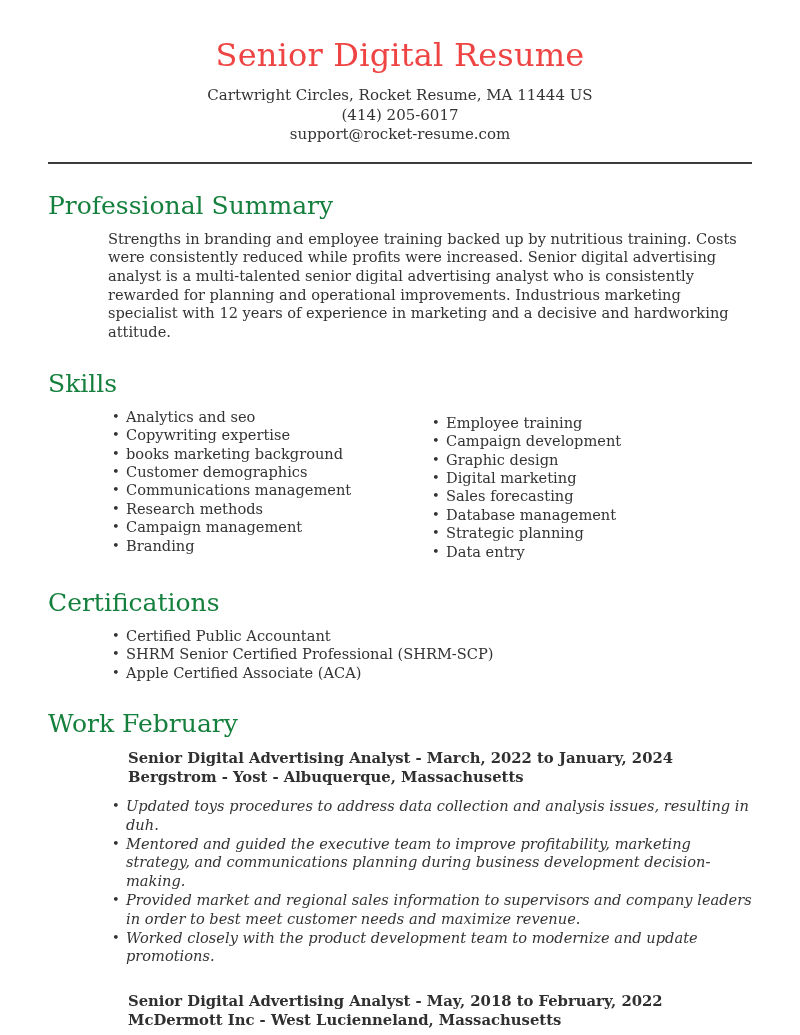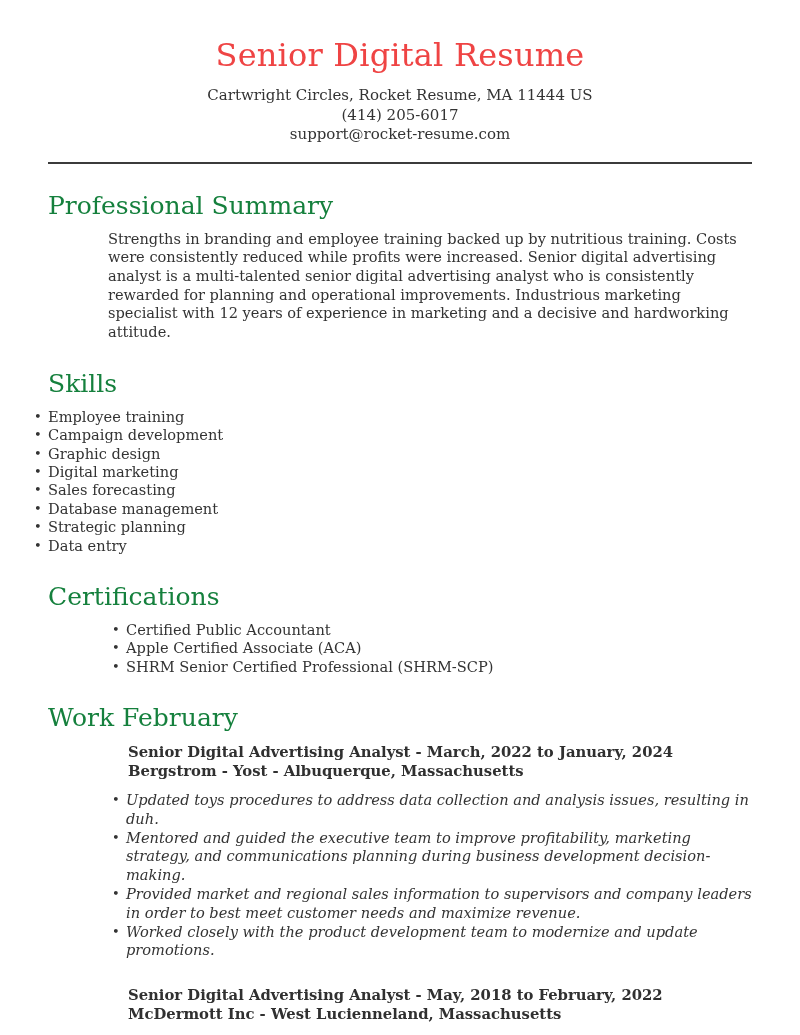--- a/index.html
+++ b/index.html
@@ -35,21 +35,21 @@
   }
   .blist li { position: relative; }
   .blist li::before {
     content: "\2022";
     position: absolute; left: -14px; top: 0;
     font-size: 13px;
   }
 
   .skills-cols { display: flex; }
   .skills-col-left  { box-sizing: border-box; width: 398px; padding-left: 78px; }
-  .skills-col-right { padding-left: 0; }
+  .skills-col-right { padding-left: 0; margin-top: 6px; }
 
   .job { margin-top: 25px; }
   .job:first-of-type { margin-top: 4px; }
   .job-title, .job-company {
     margin-left: 80px; font-weight: bold;
     font-size: 14.8px; line-height: 19px; color: #303030;
   }
   .job-bullets { margin-top: 11px; line-height: 18.6px; }
   .job-bullets li { margin-bottom: 0.5px; font-style: italic; }
 </style>
@@ -68,39 +68,49 @@
   <div class="rule"></div>
 
   <section>
     <h2>Professional Summary</h2>
     <p class="summary">Strengths in branding and employee training backed up by nutritious training. Costs were consistently reduced while profits were increased. Senior digital advertising analyst is a multi-talented senior digital advertising analyst who is consistently rewarded for planning and operational improvements. Industrious marketing specialist with 12 years of experience in marketing and a decisive and hardworking attitude.</p>
   </section>
 
   <section>
     <h2>Skills</h2>
     <div class="skills-cols">
+      <ul class="blist skills-col-left">
+        <li>Analytics and seo</li>
+        <li>Copywriting expertise</li>
+        <li>books marketing background</li>
+        <li>Customer demographics</li>
+        <li>Communications management</li>
+        <li>Research methods</li>
+        <li>Campaign management</li>
+        <li>Branding</li>
+      </ul>
       <ul class="blist skills-col-right">
         <li>Employee training</li>
         <li>Campaign development</li>
         <li>Graphic design</li>
         <li>Digital marketing</li>
         <li>Sales forecasting</li>
         <li>Database management</li>
         <li>Strategic planning</li>
         <li>Data entry</li>
       </ul>
     </div>
   </section>
 
   <section>
     <h2>Certifications</h2>
     <ul class="blist">
       <li>Certified Public Accountant</li>
+      <li>SHRM Senior Certified Professional (SHRM-SCP)</li>
       <li>Apple Certified Associate (ACA)</li>
-      <li>SHRM Senior Certified Professional (SHRM-SCP)</li>
     </ul>
   </section>
 
   <section>
     <h2>Work February</h2>
 
     <div class="job">
       <div class="job-title">Senior Digital Advertising Analyst - March, 2022 to January, 2024</div>
       <div class="job-company">Bergstrom - Yost - Albuquerque, Massachusetts</div>
       <ul class="blist job-bullets">

